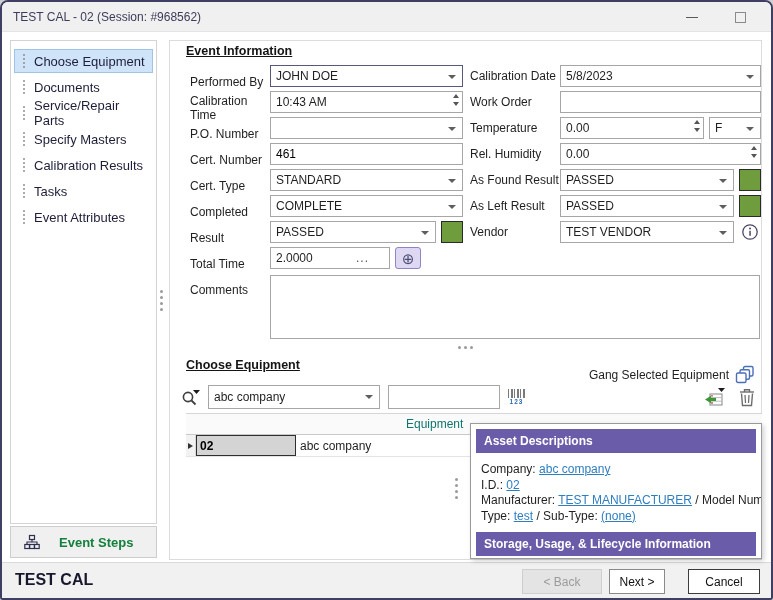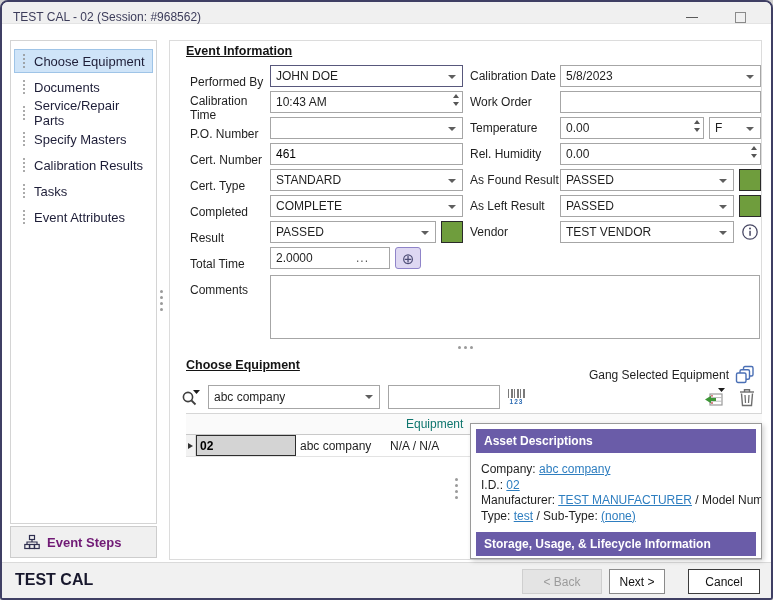--- a/index.html
+++ b/index.html
@@ -3,33 +3,33 @@
 <meta charset="utf-8">
 <style>
   * { margin:0; padding:0; box-sizing:border-box; }
   html,body { background:#cfcfcf; font-family:"Liberation Sans", sans-serif; }
   #window {
     position:relative; width:773px; height:600px; background:#fff;
     border:2px solid #3f3f64; border-radius:8px 8px 3px 3px; overflow:hidden;
     font-size:12px; color:#1f1f1f;
   }
   
-  .titlebar { position:absolute; left:0; top:0; right:0; height:22px; background:#f0f0f0; border-bottom:1px solid #e4e4e4; }
+  .titlebar { position:absolute; left:0; top:0; right:0; height:30px; background:#f0f0f0; border-bottom:1px solid #e4e4e4; }
   .title-text { position:absolute; left:11px; top:8px; font-size:12px; color:#3c3c5a; }
   .win-btn { position:absolute; top:0; width:34px; height:30px; display:flex; align-items:center; justify-content:center; }
   .btn-min { right:62px; } .btn-max { right:14px; }
   .glyph-min { width:12px; height:0; border-top:1px solid #5a5a5a; }
   .glyph-max { width:11px; height:11px; border:1px solid #8a8a8a; }
   
   .sidebar { position:absolute; left:8px; top:38px; width:147px; height:484px; border:1px solid #d4d4d4; background:#fff; }
   .side-item { position:relative; height:24px; margin:2px 3px; display:flex; align-items:center; border:1px solid transparent; color:#1e1e38; font-size:13px; cursor:default; }
   .side-item.selected { background:#cfe4f8; border-color:#9fc4e7; }
   .grip-dots { display:inline-flex; flex-direction:column; gap:2px; margin:0 9px 0 8px; }
   .grip-dots i { width:2px; height:2px; background:#8f8f8f; border-radius:50%; }
-  .event-steps { position:absolute; left:8px; top:524px; width:147px; height:32px; border:1px solid #cdcdcd; background:#f0f0f0; display:flex; align-items:center; gap:7px; padding-left:13px; font-weight:bold; font-size:13px; color:#701a75; }
+  .event-steps { position:absolute; left:8px; top:524px; width:147px; height:32px; border:1px solid #cdcdcd; background:#f0f0f0; display:flex; align-items:center; gap:19px; padding-left:13px; font-weight:bold; font-size:13px; color:#15803d; }
   
   .vgrip { position:absolute; display:flex; flex-direction:column; gap:3px; }
   .vgrip i { width:3px; height:3px; background:#9a9a9a; border-radius:50%; }
   .hgrip { position:absolute; display:flex; gap:3px; }
   .hgrip i { width:3px; height:3px; background:#9a9a9a; border-radius:50%; }
   
   .main { position:absolute; left:167px; top:38px; width:593px; height:520px; border:1px solid #dcdcdc; background:#fff; }
   .section-heading { position:absolute; font-weight:bold; font-size:12.5px; color:#141414; text-decoration:underline; }
   .col { position:absolute; }
   .frow { display:flex; align-items:center; height:22px; margin-bottom:4px; }
@@ -418,21 +418,20 @@
     <div class="equip-table">
       <div class="t-header">
         <span class="t-header-label">Equipment</span>
       </div>
       <div class="t-row">
         <span class="cell-ind">
             <span class="ind-tri"></span>
           </span>
         <span class="cell-id">02</span>
         <span class="cell-company">abc company</span>
-        <span class="cell-na">N/A / N/A</span>
       </div>
     </div>
 
     <div class="vgrip" style="left:285px; top:437px;">
         <i></i>
         <i></i>
         <i></i>
         <i></i>
       </div>
 

